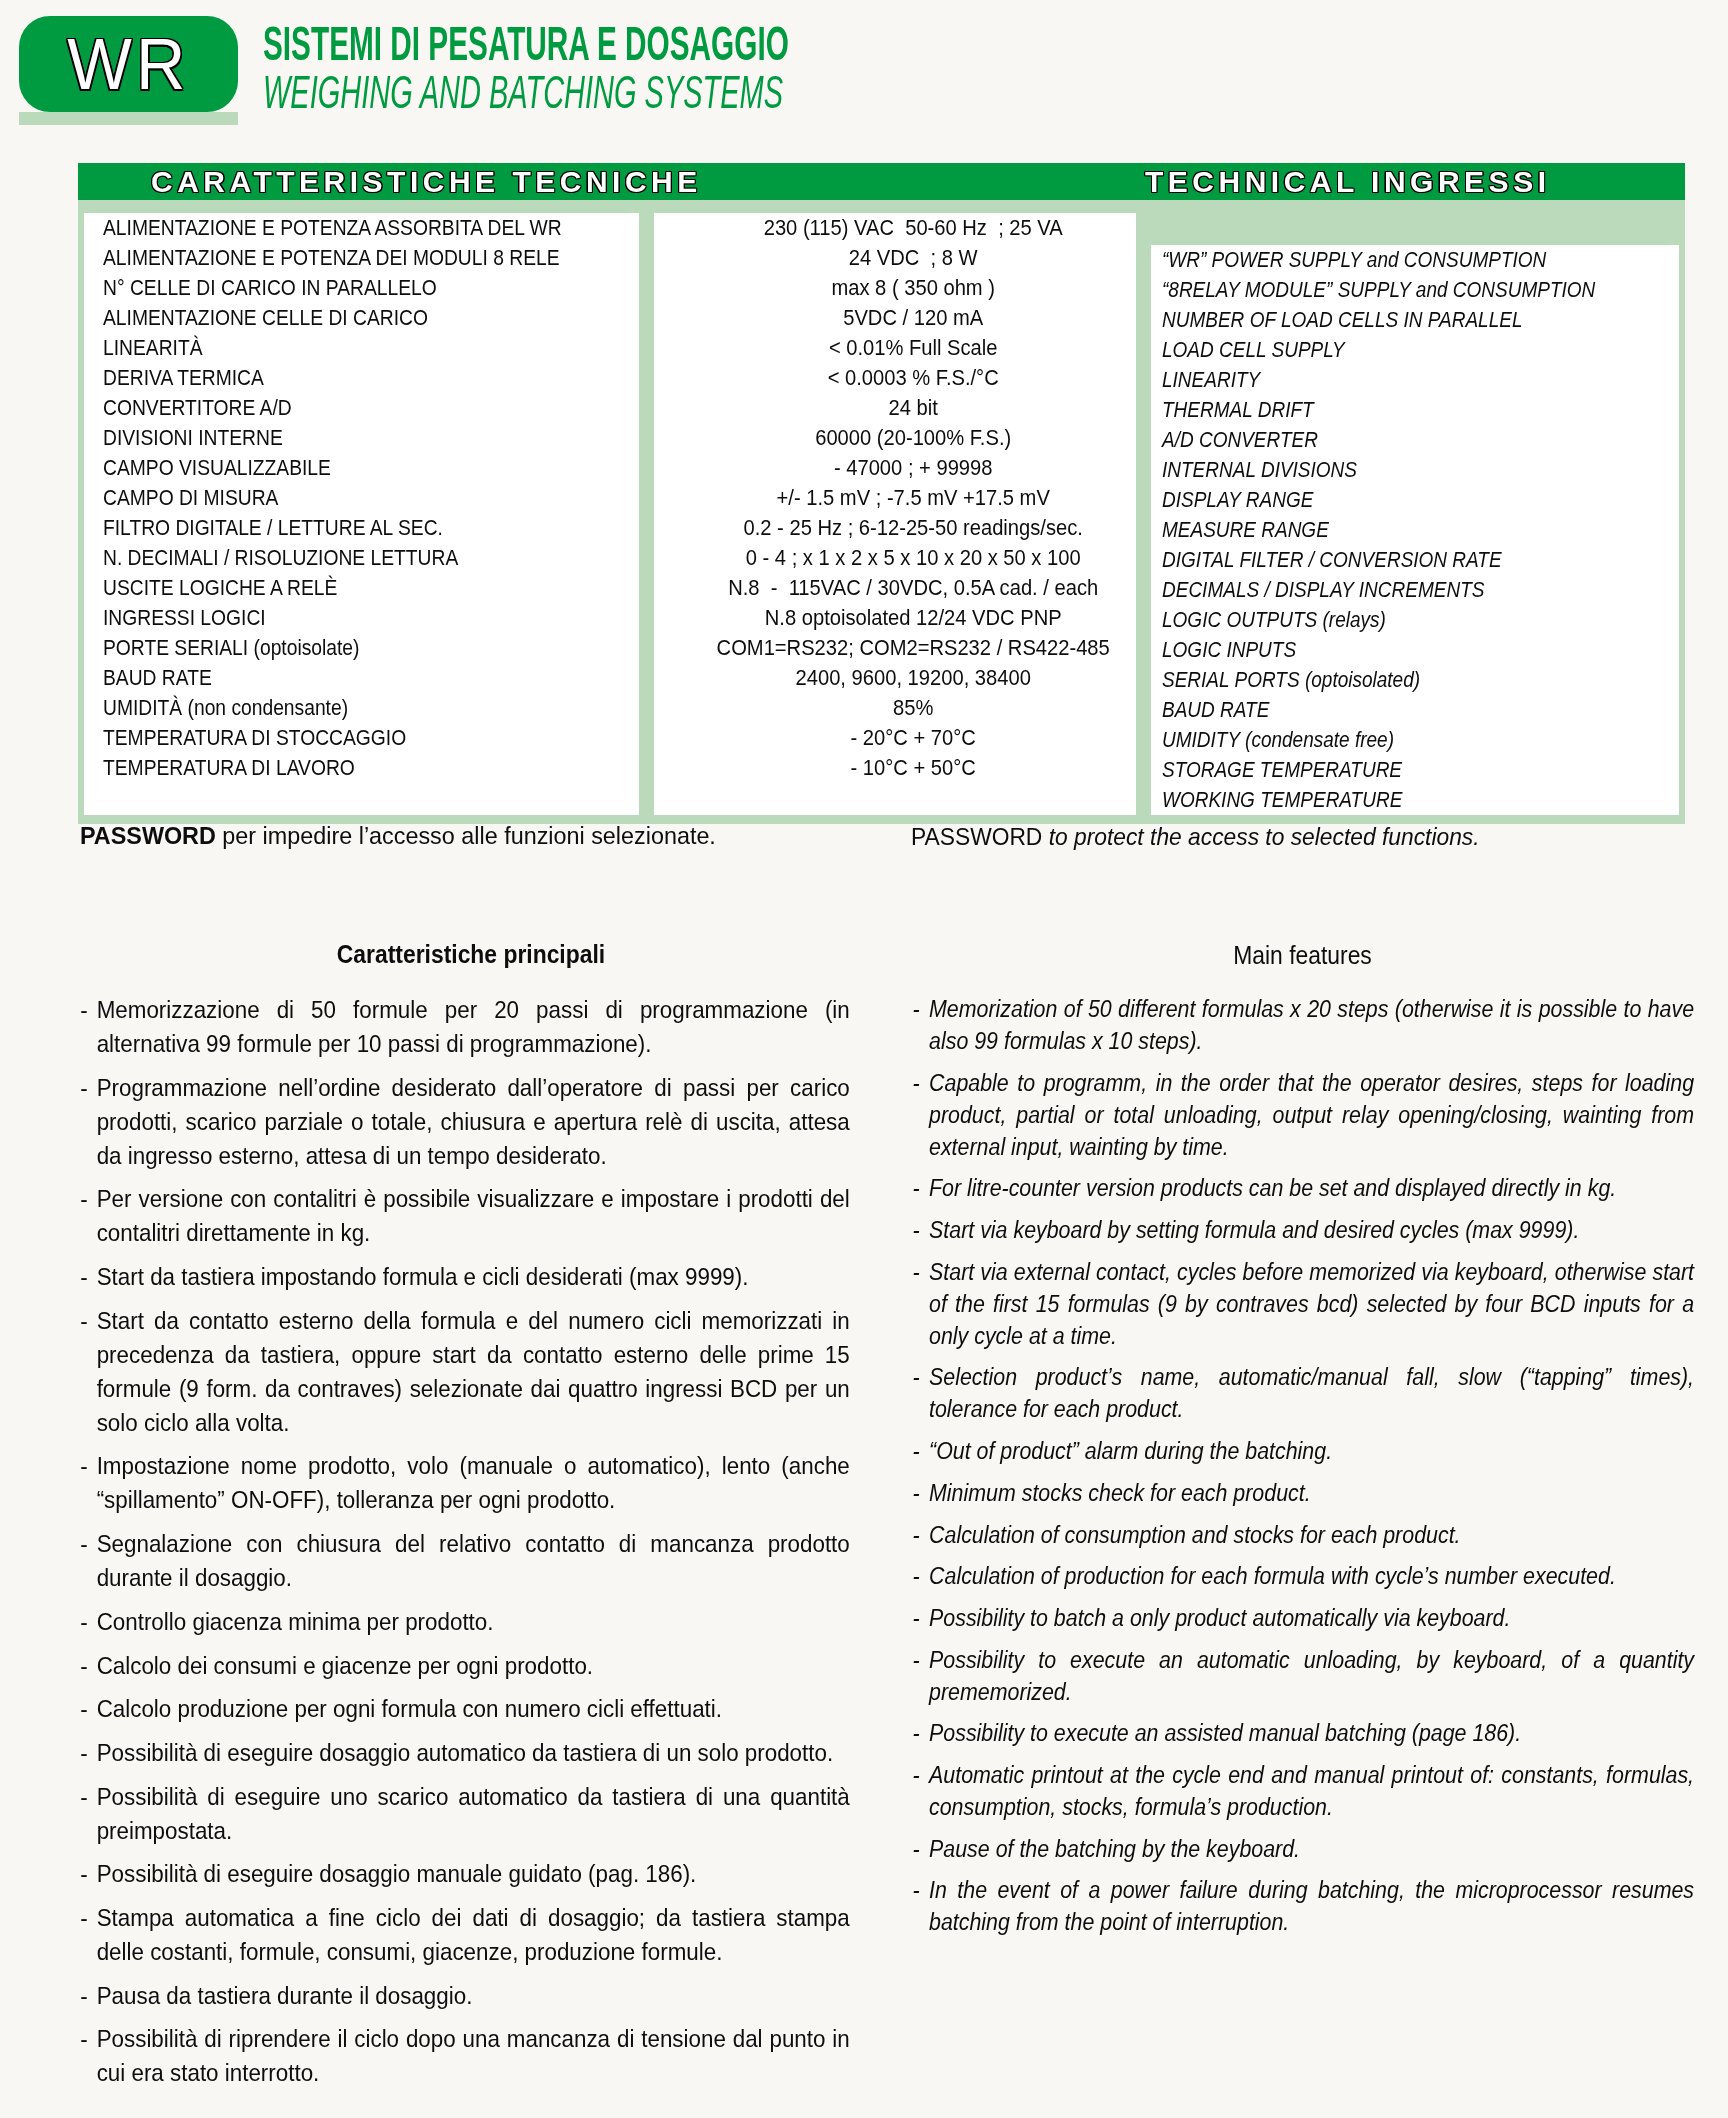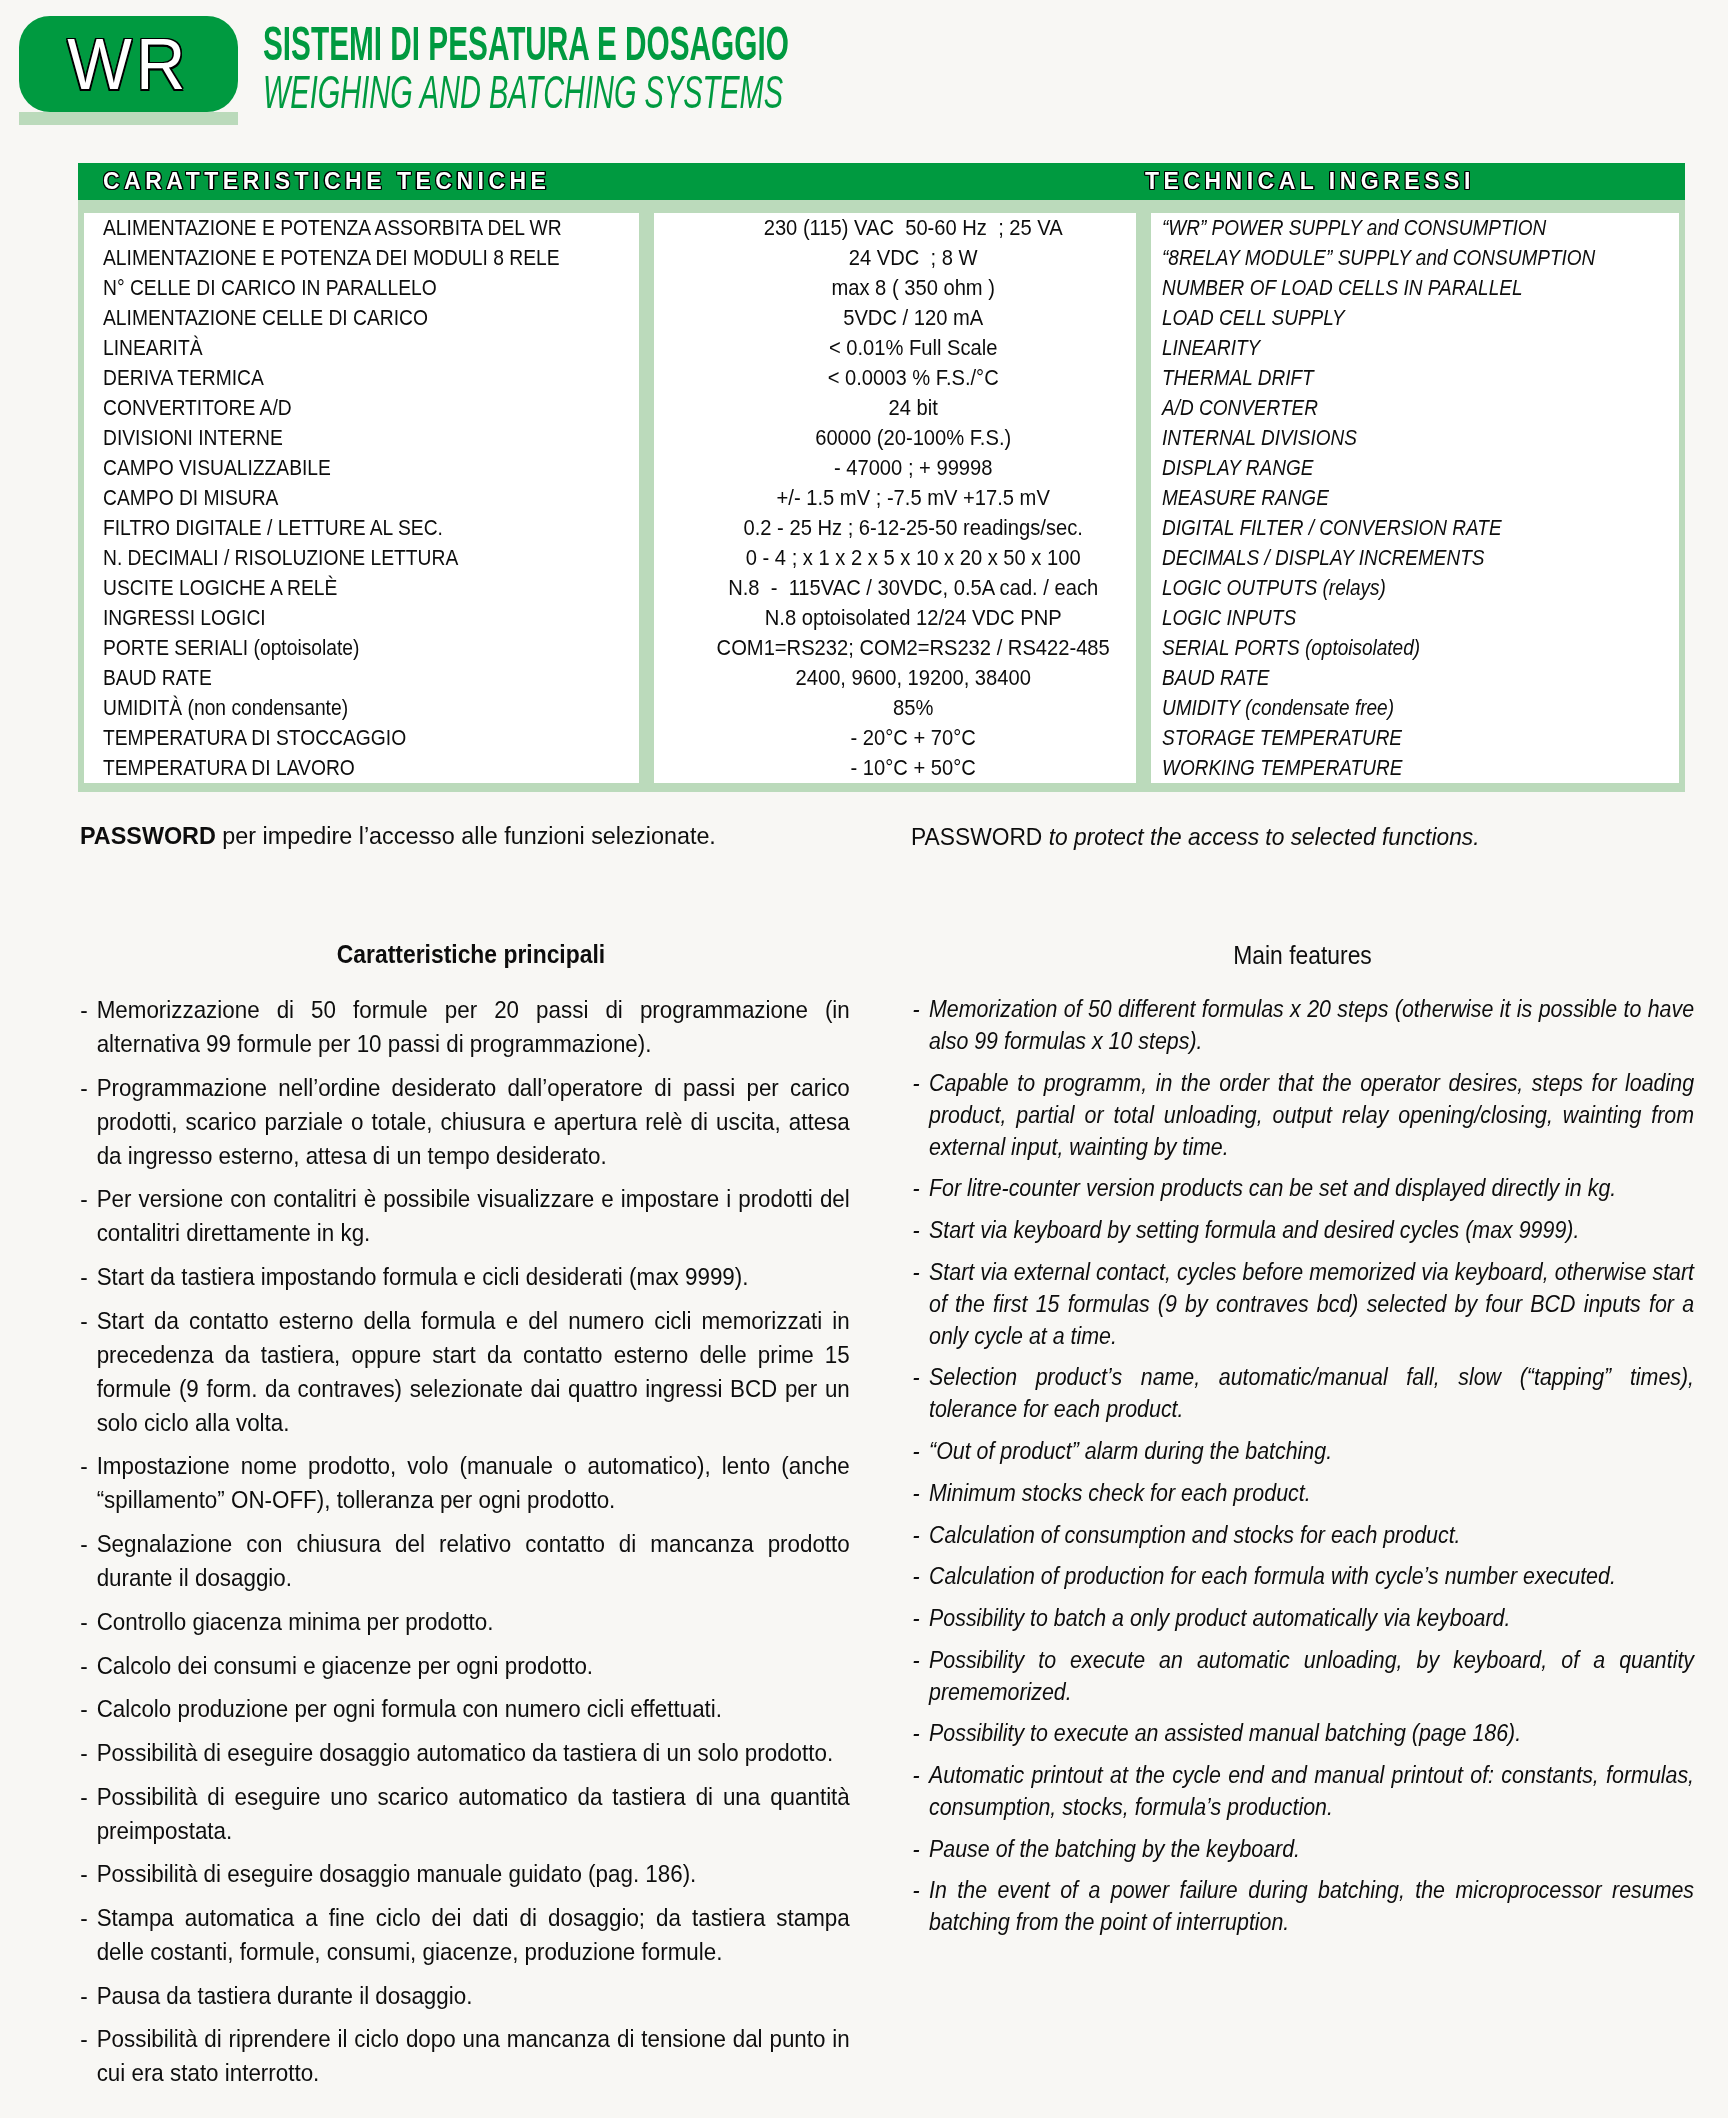--- a/index.html
+++ b/index.html
@@ -29,27 +29,27 @@
   .titles{position:absolute;left:251px;top:18px;margin-left:12px;}
   .title-it{font-size:48px;line-height:51px;font-weight:700;color:var(--green);white-space:nowrap;
     transform:scaleX(0.62);transform-origin:0 0;}
   .title-en{font-size:46px;line-height:46px;font-style:italic;color:var(--green);white-space:nowrap;
     transform:scaleX(0.63);transform-origin:0 0;}
 
   
   .spec-table{position:absolute;left:78px;top:163px;width:1607px;}
   .spec-header{height:37px;background:var(--green);display:flex;align-items:center;}
   .spec-header-left{flex:1;padding-left:25px;}
-  .spec-header-left,.spec-header-right{font-weight:700;font-size:23px;letter-spacing:4.5px;color:#fff;white-space:nowrap;}
+  .spec-header-left,.spec-header-right{font-weight:700;font-size:30px;letter-spacing:4.5px;color:#fff;white-space:nowrap;margin-left:48px;}
   .spec-header-right{width:546px;padding-left:6px;}
   .spec-body{background:var(--lgreen);padding:13.4px 6px 8.2px 6px;display:flex;gap:15px;}
   .spec-col{background:#ffffff;padding-left:36px;}
   .col-it{width:559px;padding-left:19.4px;}
   .col-val{width:486px;text-align:center;}
-  .col-en{width:532px;padding-left:10.4px;font-style:italic;}
+  .col-en{width:532px;padding-left:10.4px;font-style:italic;margin-top:32px;}
   .spec-line{height:30px;line-height:30px;font-size:22.4px;white-space:pre;}
   .col-it .spec-line{transform:scaleX(0.86);transform-origin:0 50%;}
   .col-val .spec-line{transform:scaleX(0.90);transform-origin:50% 50%;}
   .col-en .spec-line{font-size:21.6px;transform:scaleX(0.88);transform-origin:0 50%;}
 
   
   .pw-it{position:absolute;left:80px;top:819px;margin:0;font-size:24.6px;line-height:33px;white-space:nowrap;
     transform:scaleX(0.95);transform-origin:0 0;}
   .pw-it b{font-weight:700;}
   .pw-en{position:absolute;left:911px;top:820px;margin:0;font-size:24px;line-height:33px;white-space:nowrap;

